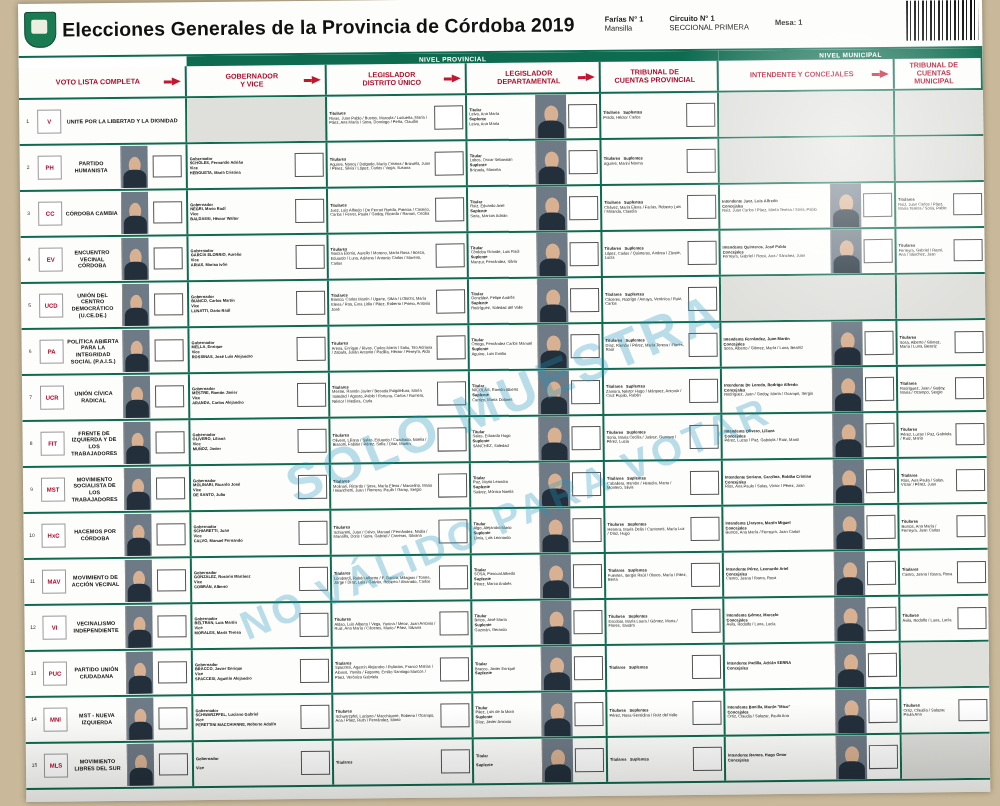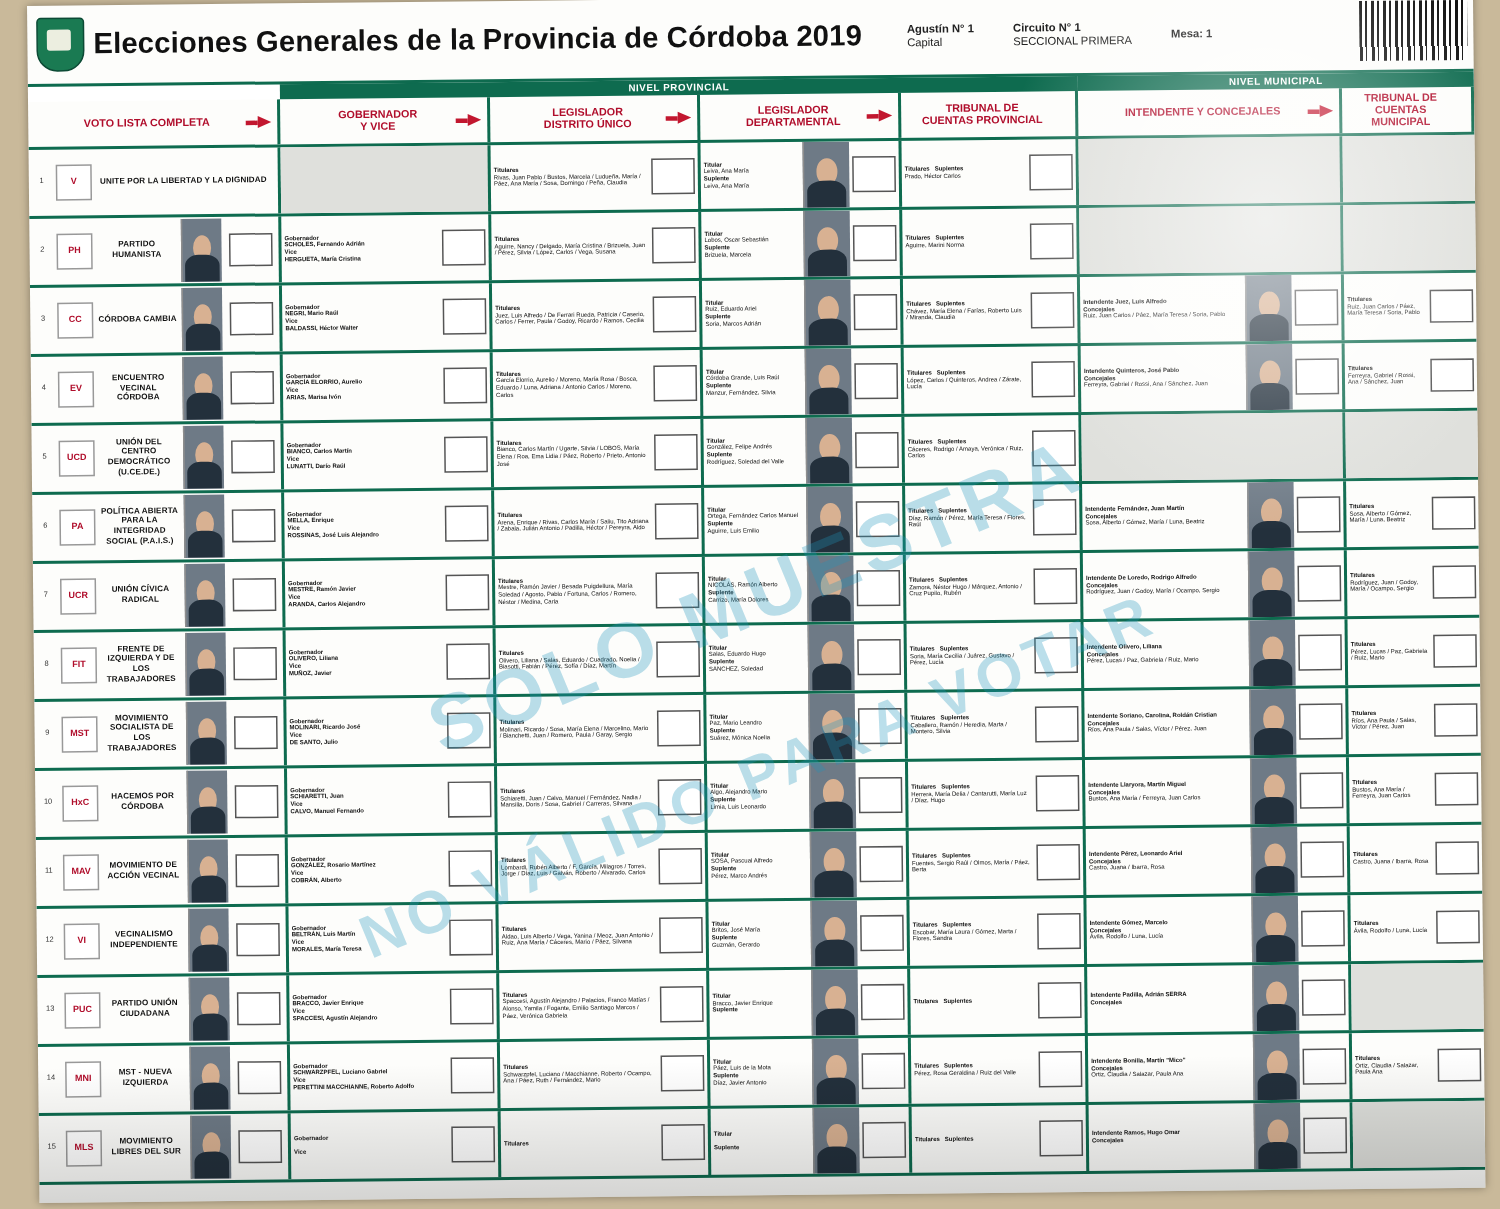--- a/index.html
+++ b/index.html
@@ -143,22 +143,22 @@
 </head>
 <body>
 
 <div id="ballot-wrap">
 
   <div class="hdr">
     <div class="shield"></div>
     <div class="hdr-title">Elecciones Generales de la Provincia de Córdoba 2019</div>
     <div class="hdr-meta">
       <div>
-        <div class="meta-b"><span>Agustín N°</span> <span class="meta-v">1</span></div>
-        <div>Capital</div>
+        <div class="meta-b"><span>Farías N°</span> <span class="meta-v">1</span></div>
+        <div>Mansilla</div>
       </div>
       <div>
         <div class="meta-b"><span>Circuito N°</span> <span class="meta-v">1</span></div>
         <div>SECCIONAL PRIMERA</div>
       </div>
       <div>
         <div class="meta-b"><span>Mesa:</span> <span class="meta-v">1</span></div>
       </div>
     </div>
     <div class="barcode"></div>

